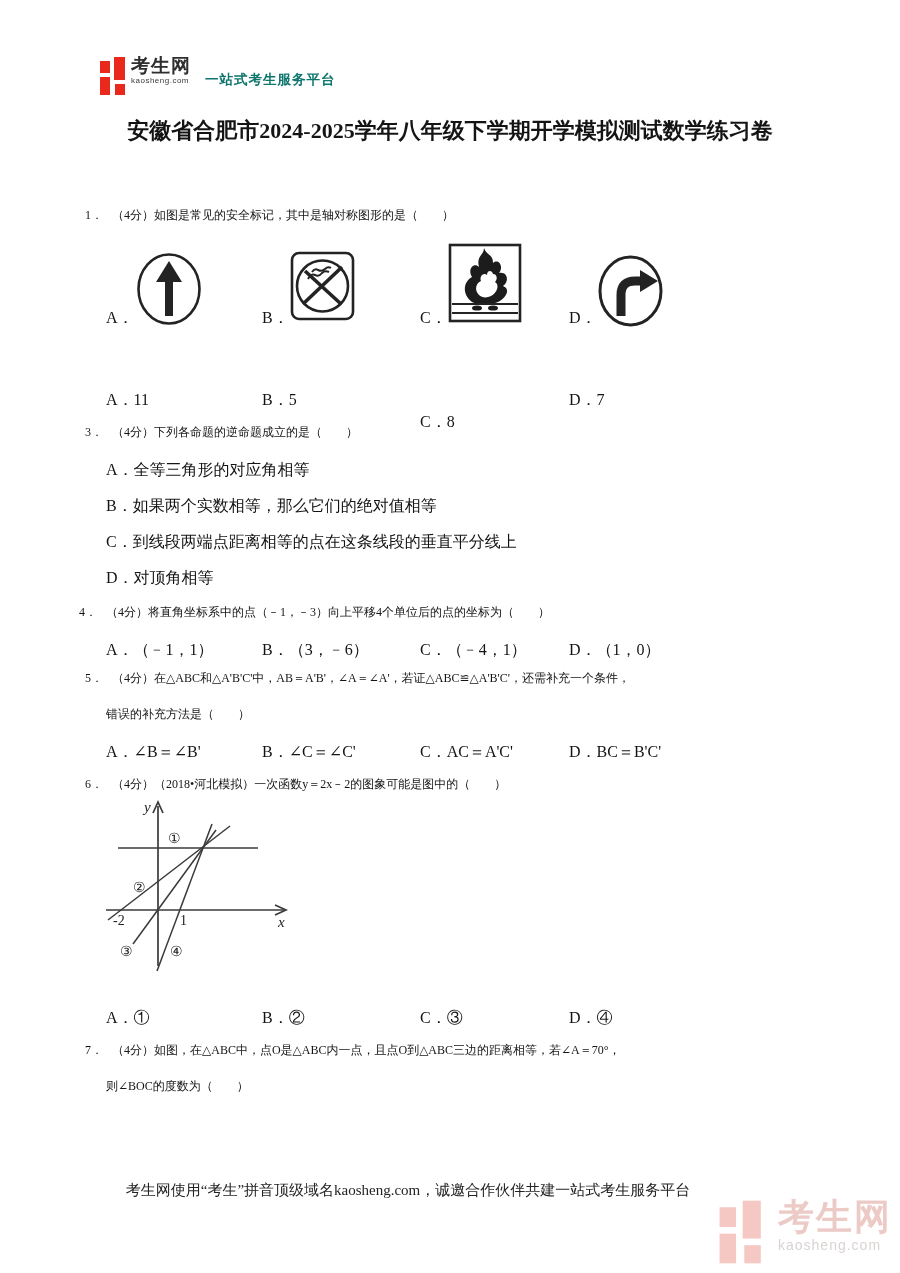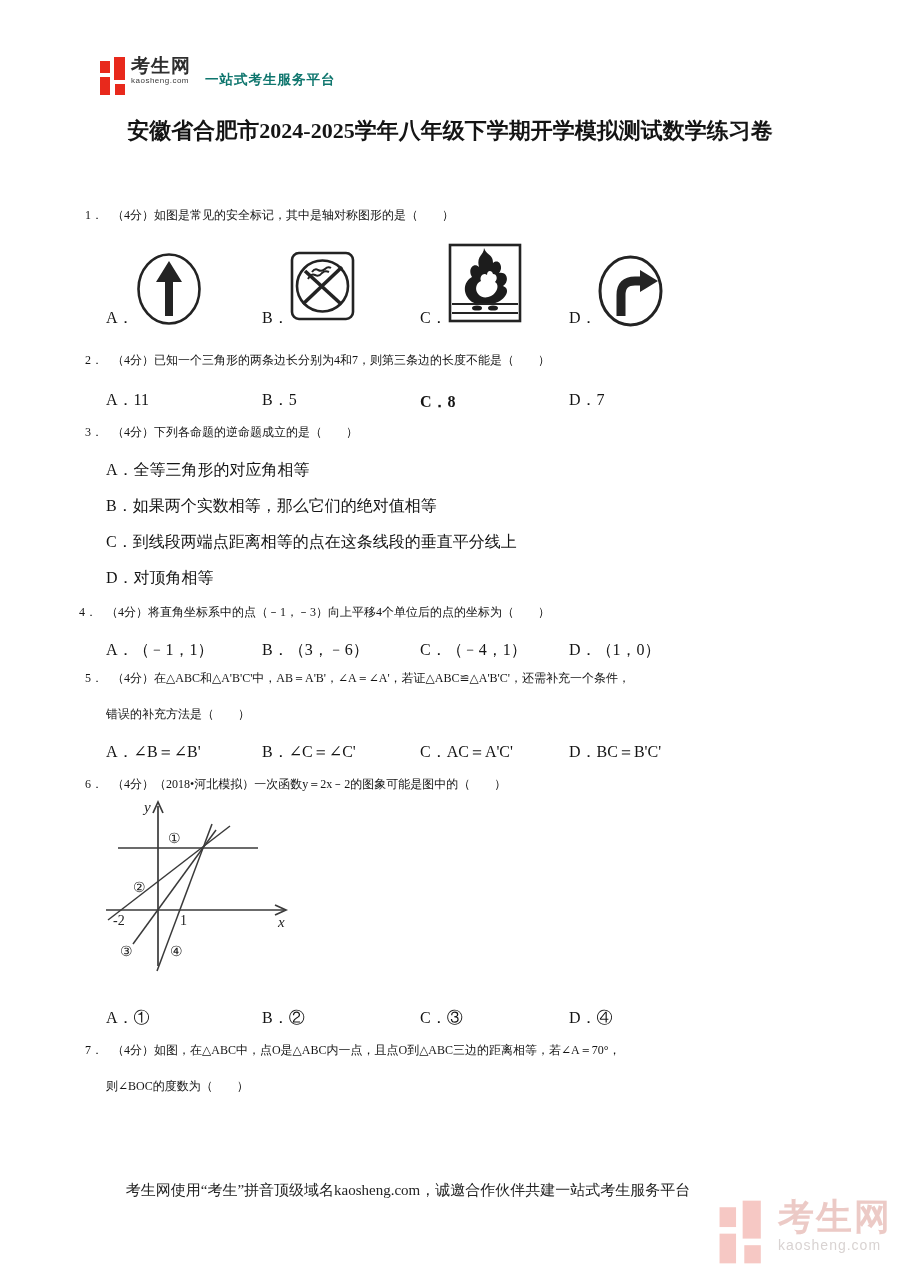--- a/index.html
+++ b/index.html
@@ -83,26 +83,23 @@
     <ellipse cx="33.5" cy="37" rx="30.5" ry="34" fill="none" stroke="#232323" stroke-width="3"></ellipse>
     <path d="M24 62 L24 41 Q24 27 38 27 L44 27" fill="none" stroke="#232323" stroke-width="9"></path>
     <path d="M43 16 L61 27 L43 38 Z" fill="#232323"></path>
   </svg>
 
   <span class="opt c1" style="top:308px;">A．</span>
   <span class="opt c2" style="top:308px;">B．</span>
   <span class="opt c3" style="top:308px;">C．</span>
   <span class="opt c4" style="top:308px;">D．</span>
 
-  <div class="qline" style="left:85px;top:352px;">
-    <span class="qnum">2．</span><span>（4分）已知一个三角形的两条边长分别为4和7，则第三条边的长度不能是（　　）</span>
-  </div>
   <span class="opt c1" style="top:390px;">A．11</span>
   <span class="opt c2" style="top:390px;">B．5</span>
-  <span class="opt c3" style="top:392px;font-weight:bold;">C．8</span>
+  <span class="opt c3" style="top:412px;">C．8</span>
   <span class="opt c4" style="top:390px;">D．7</span>
 
   <div class="qline" style="left:85px;top:424px;">
     <span class="qnum">3．</span><span>（4分）下列各命题的逆命题成立的是（　　）</span>
   </div>
   <span class="opt c1" style="top:460px;">A．全等三角形的对应角相等</span>
   <span class="opt c1" style="top:496px;">B．如果两个实数相等，那么它们的绝对值相等</span>
   <span class="opt c1" style="top:532px;">C．到线段两端点距离相等的点在这条线段的垂直平分线上</span>
   <span class="opt c1" style="top:568px;">D．对顶角相等</span>
 

